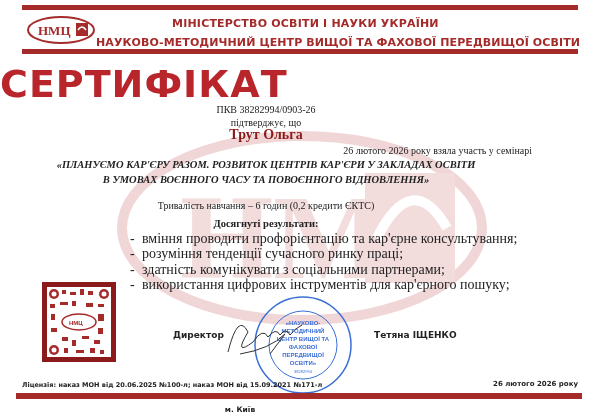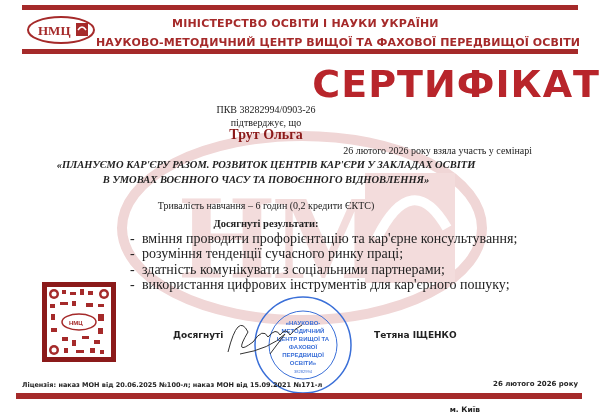--- a/index.html
+++ b/index.html
@@ -5,40 +5,40 @@
   html, body { margin:0; padding:0; }
   body { width:600px; height:420px; background:#ffffff; position:relative; overflow:hidden; font-family:"Liberation Serif", serif; color:#222; }
   .bar { position:absolute; left:22px; width:556px; background:#a52a2a; }
   .bar-top1 { top:5px; height:5px; }
   .bar-top2 { top:49px; height:5px; }
   .bar-bottom { top:393px; height:6px; left:16px; width:566px; }
   .logo { position:absolute; left:26px; top:15px; width:70px; height:30px; }
   .header-line1 { position:absolute; left:172px; top:17px; font-family:"DejaVu Sans", sans-serif; font-weight:bold; font-size:11px; color:#a52a2a; letter-spacing:0.2px; }
   .header-line2 { position:absolute; left:96px; top:36px; font-family:"DejaVu Sans", sans-serif; font-weight:bold; font-size:11px; color:#a52a2a; letter-spacing:0.1px; }
   .watermark { position:absolute; left:115px; top:128px; width:375px; height:200px; }
-  .title { position:absolute; left:0; width:600px; top:62px; text-align:right; font-family:"DejaVu Sans", sans-serif; font-weight:bold; font-size:38px; color:#b8252b; letter-spacing:1px; }
+  .title { position:absolute; left:0; width:600px; top:62px; text-align:left; font-family:"DejaVu Sans", sans-serif; font-weight:bold; font-size:38px; color:#b8252b; letter-spacing:1px; }
   .center { position:absolute; left:0; width:532px; text-align:center; }
   .reg { top:104px; font-size:10px; }
   .confirms { top:117px; font-size:10px; }
   .name { top:127px; font-size:14px; font-weight:bold; color:#8b1a1a;text-align:center; }
   .date-line { top:145px; font-size:10px;text-align:right; }
   .seminar { top:157px; font-size:10.5px; font-weight:bold; font-style:italic; line-height:15px; }
   .duration { top:200px; font-size:10px; }
   .results-title { top:218px; font-size:10.5px; font-weight:bold; }
   .results { position:absolute; left:130px; top:231px; font-size:14px; line-height:15.3px; margin:0; padding:0; list-style:none; }
   .results li { position:relative; padding-left:12px; }
   .results li::before { content:"-"; position:absolute; left:0; }
   .qr { position:absolute; left:42px; top:282px; width:74px; height:80px; }
   .director-label { position:absolute; left:173px; top:330px; font-family:"DejaVu Sans", sans-serif; font-weight:bold; font-size:9px; }
   .director-name { position:absolute; left:374px; top:330px; font-family:"DejaVu Sans", sans-serif; font-weight:bold; font-size:9px; }
   .signature { position:absolute; left:220px; top:312px; width:90px; height:50px; }
   .stamp { position:absolute; left:253px; top:295px; width:100px; height:100px; }
   .license { position:absolute; left:22px; top:381px; font-family:"DejaVu Sans", sans-serif; font-weight:bold; font-size:6.5px; }
   .footer-date { position:absolute; right:22px; top:380px; font-family:"DejaVu Sans", sans-serif; font-weight:bold; font-size:7px; }
-  .city { position:absolute; left:0; width:480px; top:405px; text-align:right; font-family:"DejaVu Sans", sans-serif; font-weight:bold; font-size:7.5px; }
+  .city { position:absolute; left:0; width:480px; top:405px; text-align:center; font-family:"DejaVu Sans", sans-serif; font-weight:bold; font-size:7.5px; }
 </style>
 </head>
 <body>
 
 <div class="bar bar-top1"></div>
 <div class="bar bar-top2"></div>
 
 <svg class="logo" viewBox="0 0 70 30">
   <ellipse cx="35" cy="15" rx="33" ry="13" fill="none" stroke="#a52a2a" stroke-width="2"></ellipse>
   <text x="12" y="20" font-family="Liberation Serif, serif" font-size="13" font-weight="bold" fill="#a52a2a">НМЦ</text>
@@ -102,21 +102,21 @@
       <rect x="52" y="58" width="6" height="4"></rect>
     <rect x="22" y="66" width="4" height="5"></rect>
       <rect x="34" y="68" width="8" height="3"></rect>
       <rect x="48" y="66" width="5" height="5"></rect>
       <rect x="58" y="68" width="4" height="4"></rect>
   </g>
   <ellipse cx="37" cy="40" rx="17" ry="8" fill="#fff" stroke="#a52a2a" stroke-width="1.5"></ellipse>
   <text x="27" y="43" font-family="Liberation Sans, sans-serif" font-size="6" font-weight="bold" fill="#a52a2a">НМЦ</text>
 </svg>
 
-<div class="director-label">Досягнуті</div>
+<div class="director-label">Директор</div>
 <svg class="stamp" viewBox="0 0 100 100">
   <circle cx="50" cy="50" r="48" fill="none" stroke="#3a6fd8" stroke-width="1.5"></circle>
   <circle cx="50" cy="50" r="34" fill="none" stroke="#3a6fd8" stroke-width="1"></circle>
   <g font-family="Liberation Sans, sans-serif" font-size="6" font-weight="bold" fill="#3a6fd8" text-anchor="middle">
     <text x="50" y="30">«НАУКОВО-</text>
     <text x="50" y="38">МЕТОДИЧНИЙ</text>
     <text x="50" y="46">ЦЕНТР ВИЩОЇ ТА</text>
     <text x="50" y="54">ФАХОВОЇ</text>
     <text x="50" y="62">ПЕРЕДВИЩОЇ</text>
     <text x="50" y="70">ОСВІТИ»</text>

